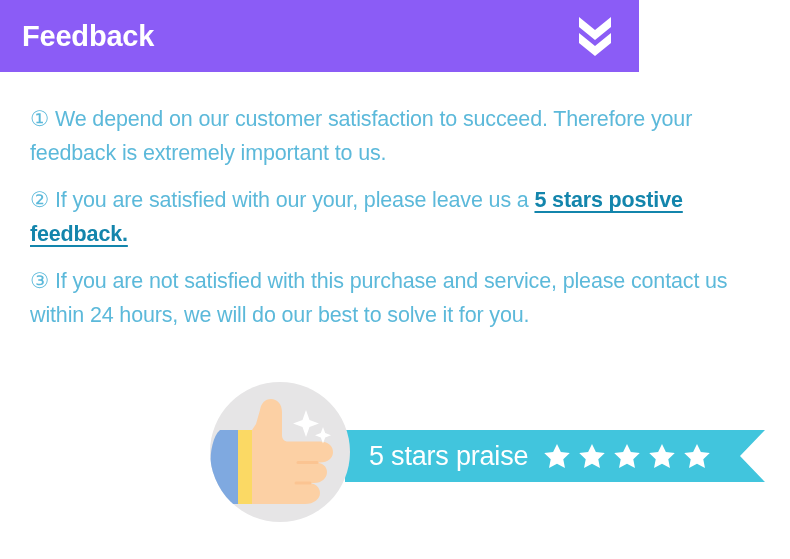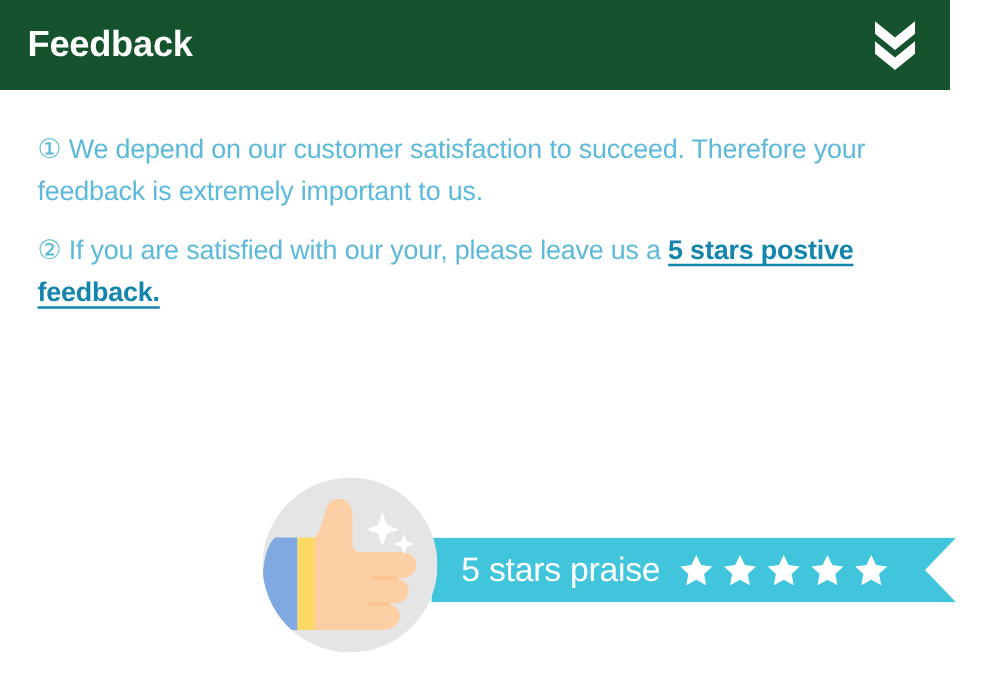--- a/index.html
+++ b/index.html
@@ -16,23 +16,23 @@
     position: relative;
     width: 790px;
     height: 559px;
     background: #ffffff;
   }
 
   
   .header {
     position: absolute;
     left: 0; top: 0;
-    width: 760px;
+    width: 639px;
     height: 72px;
-    background: #14532d;
+    background: #8b5cf6;
     display: flex;
     align-items: center;
     justify-content: space-between;
     padding: 0 24px 0 22px;
   }
 
   .header-title {
     color: #ffffff;
     font-size: 29px;
     font-weight: bold;
@@ -159,20 +159,24 @@
     <p class="para">
       <span class="num">①</span>
       <span>We depend on our customer satisfaction to succeed. Therefore your feedback is extremely important to us.</span>
     </p>
 
     <p class="para">
       <span class="num">②</span>
       <span>If you are satisfied with our your, please leave us a </span><a class="link" href="#">5 stars postive feedback.</a>
     </p>
 
+    <p class="para">
+      <span class="num">③</span>
+      <span>If you are not satisfied with this purchase and service, please contact us within 24 hours, we will do our best to solve it for you.</span>
+    </p>
 
   </div>
 
   <div class="illustration">
 
     <div class="banner">
       <span class="banner-text">5 stars praise</span>
       <span class="banner-stars">
         <svg width="30" height="29" viewBox="0 0 24 24">
             <polygon fill="#ffffff" points="12,1.6 15.2,8.3 22.6,9.2 17.2,14.3 18.6,21.6 12,18 5.4,21.6 6.8,14.3 1.4,9.2 8.8,8.3"></polygon>

